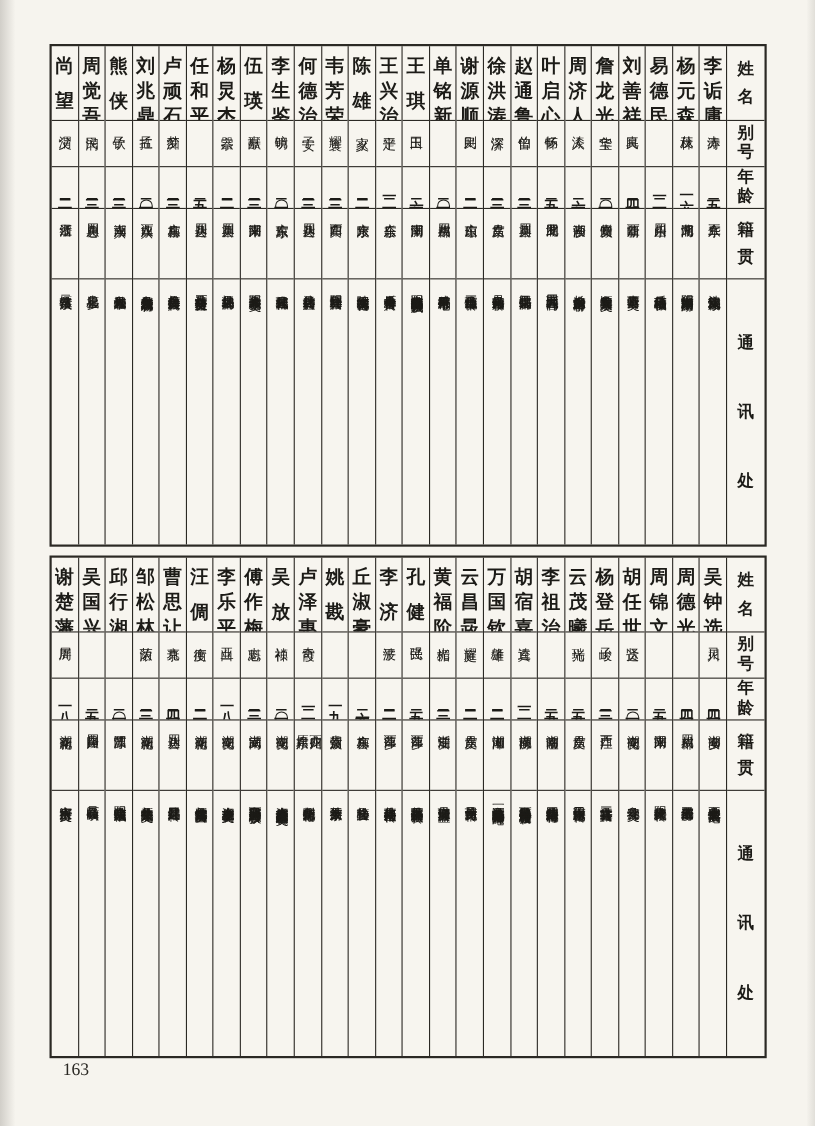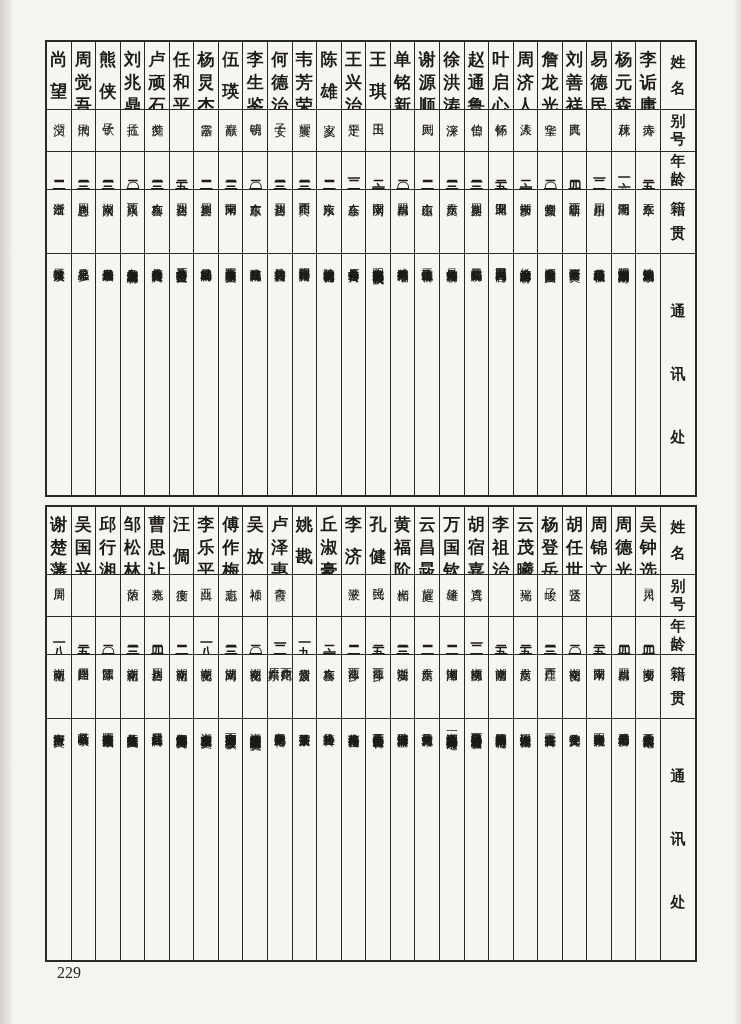--- a/index.html
+++ b/index.html
@@ -1067,13 +1067,13 @@
         <span class="vtext">一八</span>
       </div>
       <div class="cell row-native">
         <span class="vtext">湖南新化</span>
       </div>
       <div class="cell row-address">
         <span class="vtext">宝庆河街永升行交</span>
       </div>
     </div>
   </div>
-<div class="page-number">229</div>
+<div class="page-number">163</div>
 
 </body></html>

